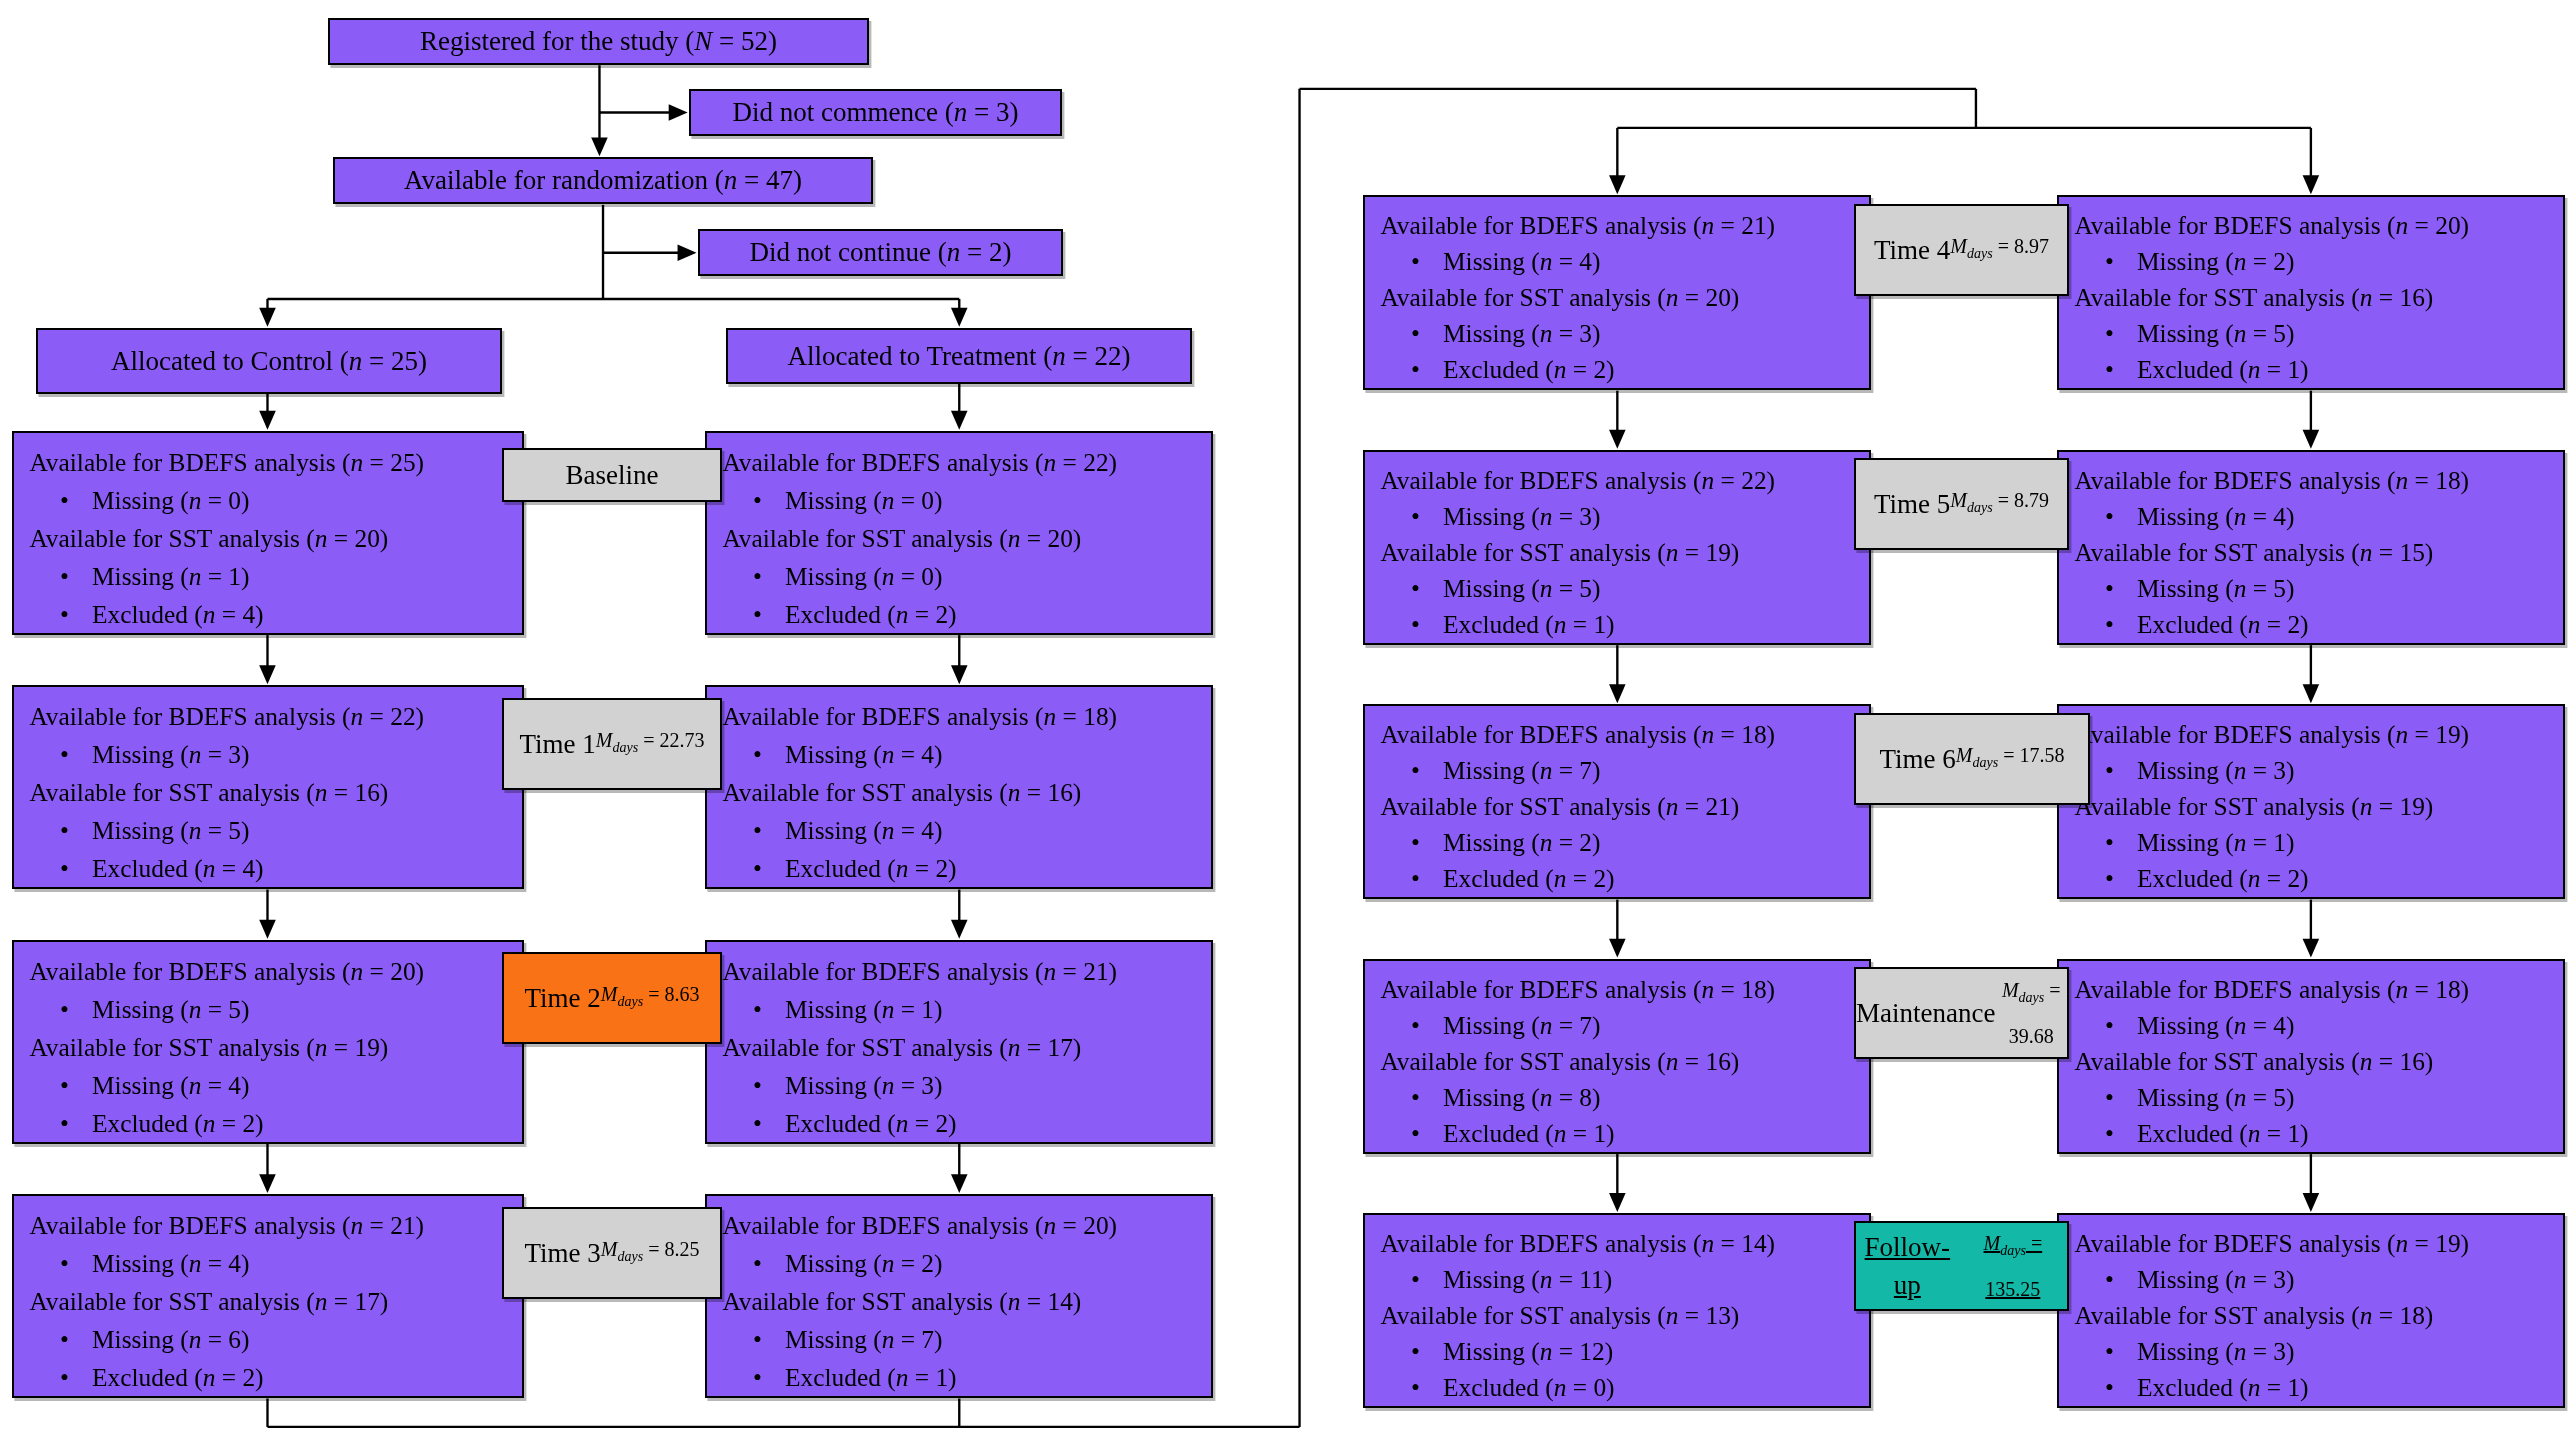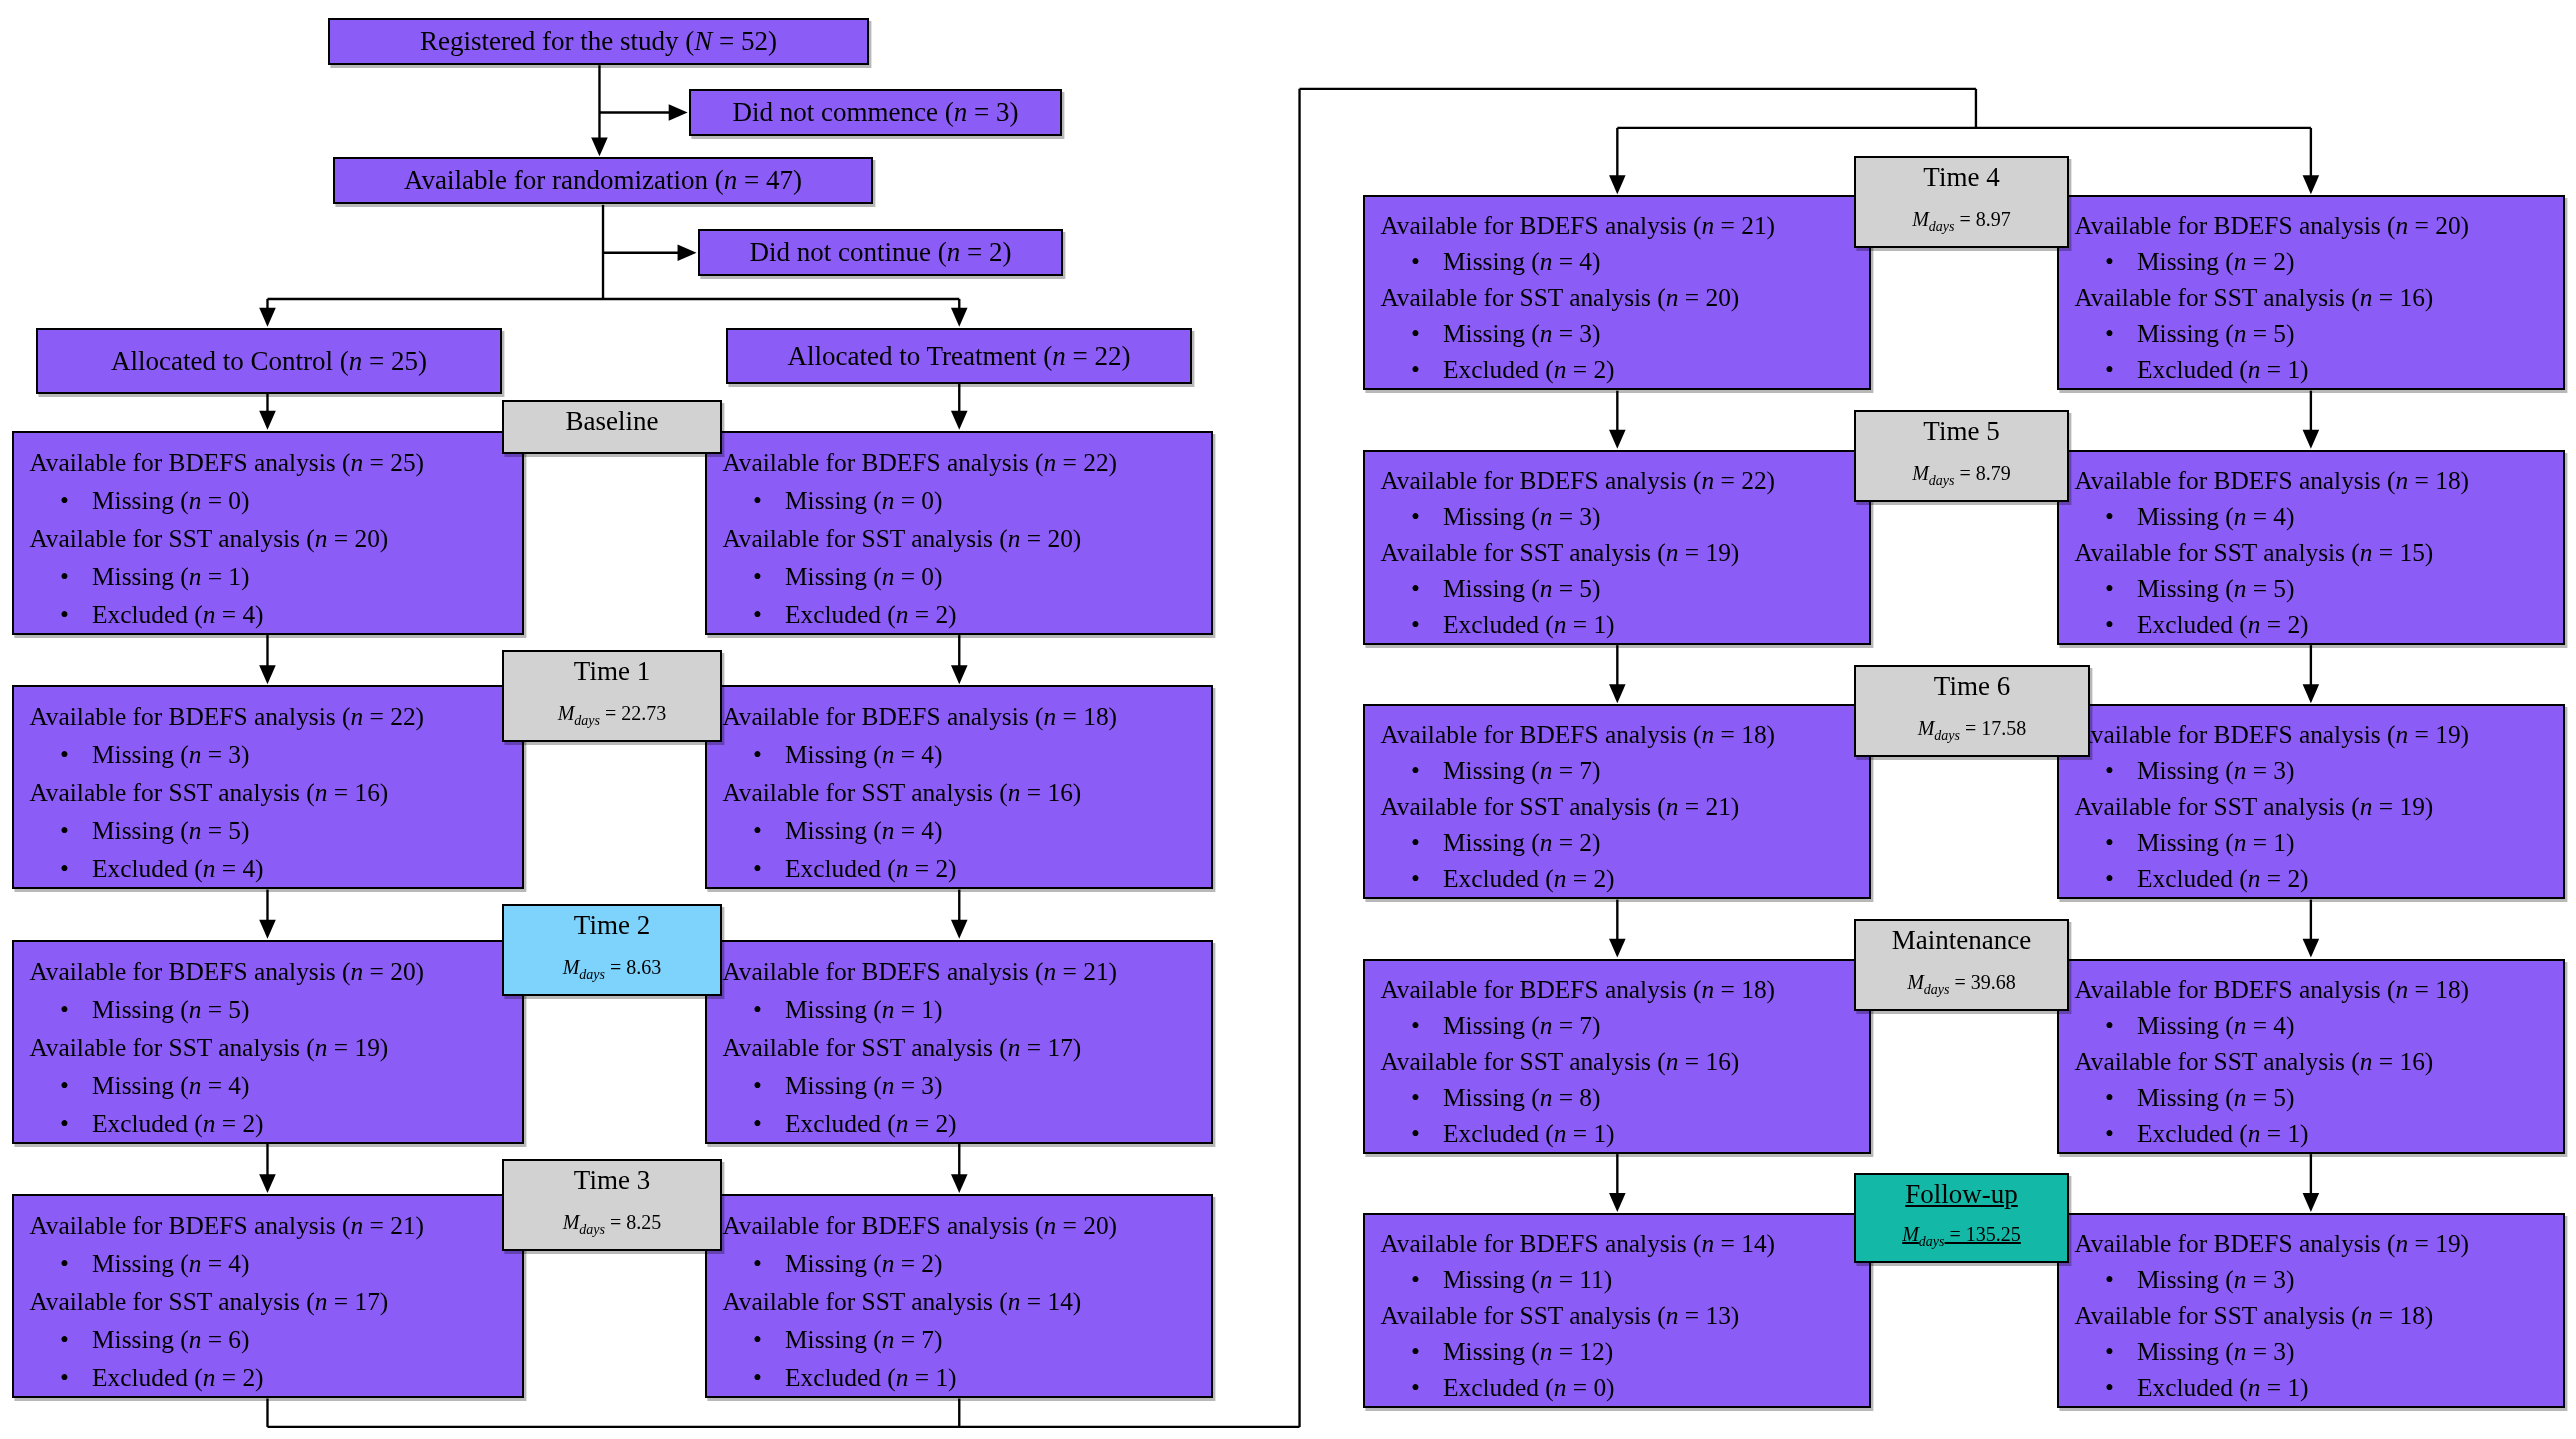--- a/index.html
+++ b/index.html
@@ -13,22 +13,22 @@
     z-index:2;box-shadow:2.4px 3px 0 rgba(0,0,0,0.28);
   }
   .centerbox{display:flex;align-items:center;justify-content:center;text-align:center;font-size:27px;}
   .detailbox{font-size:25.4px;padding-top:9.5px;}
   .detailbox .ln{height:38px;line-height:38px;padding-left:15.4px;white-space:nowrap;}
   .detailbox.compact .ln{height:36px;line-height:36px;}
   .detailbox .blt{padding-left:78px;position:relative;}
   .detailbox .blt::before{content:"\2022";position:absolute;left:46px;}
   .stagelabel{
     position:absolute;background:#d2d2d2;border:2.4px solid #000;box-sizing:border-box;
-    display:flex;flex-direction:column;align-items:center;justify-content:space-between;
-    text-align:center;font-size:27px;line-height:38px;z-index:3;box-shadow:2.4px 3px 0 rgba(0,0,0,0.28);
+    display:flex;flex-direction:row;align-items:center;justify-content:center;
+    text-align:center;font-size:27px;line-height:38px;z-index:3;box-shadow:2.4px 3px 0 rgba(0,0,0,0.28);margin-top:48px;
   }
   .stagelabel .mdays{font-size:20px;}
   sub{font-size:70%;}
 </style>
 </head>
 <body>
 
 <div id="canvas">
   <svg id="connectors" width="2576" height="1440" viewBox="0 0 4353 2433">
       <line x1="1013" y1="110" x2="1013" y2="234" stroke="#000000" stroke-width="4"></line>
@@ -150,21 +150,21 @@
         <div class="ln blt">Missing (<i>n</i> = 4)</div>
         <div class="ln blt">Excluded (<i>n</i> = 2)</div>
       </div>
       <div class="box detailbox" style="left: 705px; top: 940px; width: 508px; height: 204px;">
         <div class="ln">Available for BDEFS analysis (<i>n</i> = 21)</div>
         <div class="ln blt">Missing (<i>n</i> = 1)</div>
         <div class="ln">Available for SST analysis (<i>n</i> = 17)</div>
         <div class="ln blt">Missing (<i>n</i> = 3)</div>
         <div class="ln blt">Excluded (<i>n</i> = 2)</div>
       </div>
-      <div class="stagelabel" style="left: 502px; top: 904px; width: 220px; height: 92px; background: #7dd3fc; font-family: Liberation Serif, serif;">
+      <div class="stagelabel" style="left: 502px; top: 904px; width: 220px; height: 92px; background: #f97316; font-family: Liberation Serif, serif;">
         <div>Time 2</div>
         <div class="mdays"><i>M</i><sub><i>days</i></sub> = 8.63</div>
       </div>
       <div class="box detailbox" style="left: 12px; top: 1194px; width: 512px; height: 204px;">
         <div class="ln">Available for BDEFS analysis (<i>n</i> = 21)</div>
         <div class="ln blt">Missing (<i>n</i> = 4)</div>
         <div class="ln">Available for SST analysis (<i>n</i> = 17)</div>
         <div class="ln blt">Missing (<i>n</i> = 6)</div>
         <div class="ln blt">Excluded (<i>n</i> = 2)</div>
       </div>

